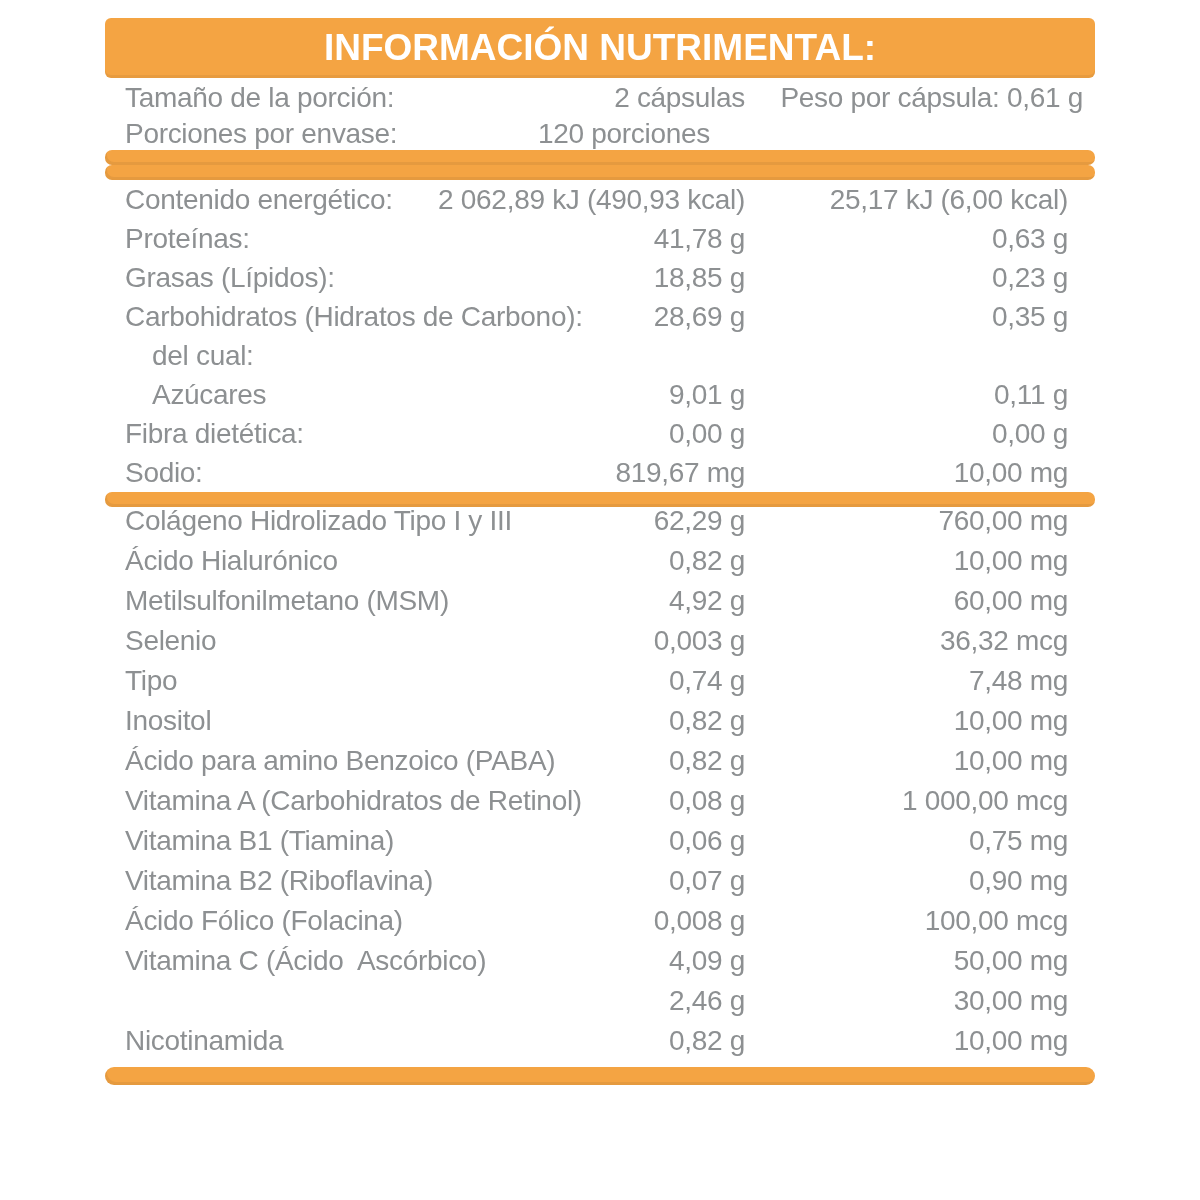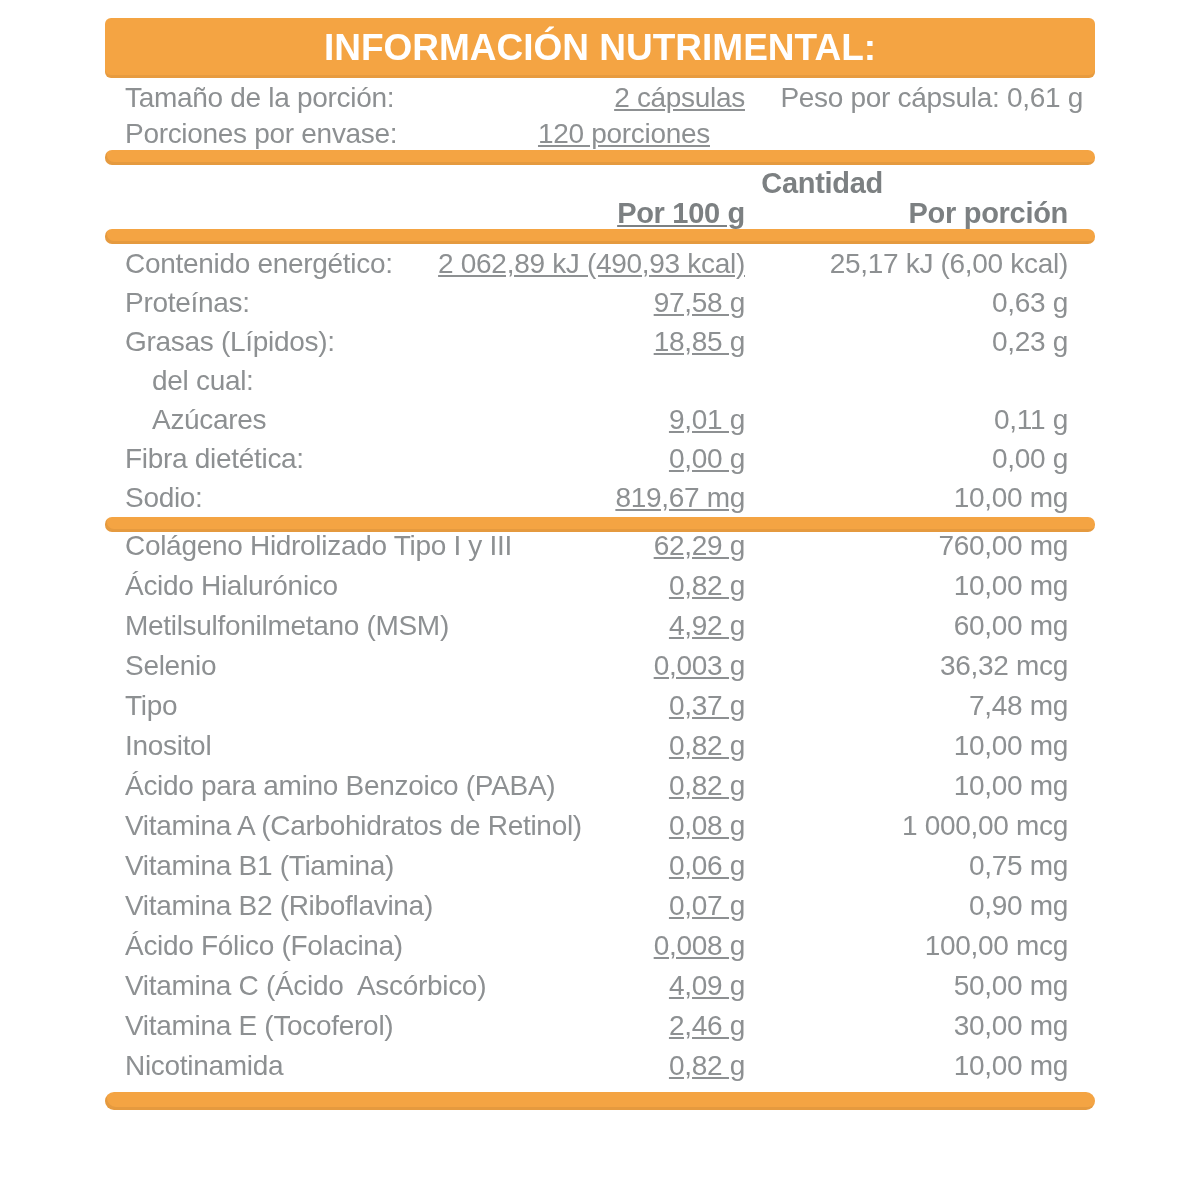--- a/index.html
+++ b/index.html
@@ -45,21 +45,21 @@
     white-space:nowrap;
     color:var(--text);
     font-size:28px;
     letter-spacing:-0.3px;
   }
   .row .label{
     position:absolute;left:20px;top:0;
   }
   .row .label.indent{left:47px;}
   .row .c1{
-    position:absolute;right:350px;top:0;text-align:right;text-decoration:underline;
+    position:absolute;right:350px;top:0;text-align:right;
   }
   .row .c2{
     position:absolute;right:27px;top:0;text-align:right;
   }
   .row .c2.extra{right:12px;}
   .row .c1.nudge{right:385px;}
   .meta-a{height:40px;line-height:40px;}
   .meta-b{height:32px;line-height:32px;}
   .divider{
     margin:0 105px;
@@ -104,49 +104,45 @@
       <span class="c2 extra">Peso por cápsula: 0,61 g</span>
     </div>
     <div class="row meta-b">
       <span class="label">Porciones por envase:</span>
       <span class="c1 nudge">120 porciones</span>
     </div>
   </div>
 
   <div class="divider"></div>
 
-  <div class="wrap">
-    <div class="row cantidad-row">
-      <span class="group-head">Cantidad</span>
-    </div>
-    <div class="row colheads">
-      <span class="c1">Por 100 g</span>
-      <span class="c2">Por porción</span>
-    </div>
-  </div>
 
   <div class="divider"></div>
 
   <div class="wrap" id="nutrient-rows">
       <div class="row nrow">
         <span class="label">Contenido energético:</span>
         <span class="c1">2 062,89 kJ (490,93 kcal)</span>
         <span class="c2">25,17 kJ (6,00 kcal)</span>
       </div>
       <div class="row nrow">
         <span class="label">Proteínas:</span>
-        <span class="c1">97,58 g</span>
+        <span class="c1">41,78 g</span>
         <span class="c2">0,63 g</span>
       </div>
       <div class="row nrow">
         <span class="label">Grasas (Lípidos):</span>
         <span class="c1">18,85 g</span>
         <span class="c2">0,23 g</span>
       </div>
       <div class="row nrow">
+        <span class="label">Carbohidratos (Hidratos de Carbono):</span>
+        <span class="c1">28,69 g</span>
+        <span class="c2">0,35 g</span>
+      </div>
+      <div class="row nrow">
         <span class="label indent">del cual:</span>
         <span class="c1"></span>
         <span class="c2"></span>
       </div>
       <div class="row nrow">
         <span class="label indent">Azúcares</span>
         <span class="c1">9,01 g</span>
         <span class="c2">0,11 g</span>
       </div>
       <div class="row nrow">
@@ -179,21 +175,21 @@
         <span class="c1">4,92 g</span>
         <span class="c2">60,00 mg</span>
       </div>
       <div class="row srow">
         <span class="label">Selenio</span>
         <span class="c1">0,003 g</span>
         <span class="c2">36,32 mcg</span>
       </div>
       <div class="row srow">
         <span class="label">Tipo</span>
-        <span class="c1">0,37 g</span>
+        <span class="c1">0,74 g</span>
         <span class="c2">7,48 mg</span>
       </div>
       <div class="row srow">
         <span class="label">Inositol</span>
         <span class="c1">0,82 g</span>
         <span class="c2">10,00 mg</span>
       </div>
       <div class="row srow">
         <span class="label">Ácido para amino Benzoico (PABA)</span>
         <span class="c1">0,82 g</span>
@@ -218,21 +214,20 @@
         <span class="label">Ácido Fólico (Folacina)</span>
         <span class="c1">0,008 g</span>
         <span class="c2">100,00 mcg</span>
       </div>
       <div class="row srow">
         <span class="label">Vitamina C (Ácido&nbsp; Ascórbico)</span>
         <span class="c1">4,09 g</span>
         <span class="c2">50,00 mg</span>
       </div>
       <div class="row srow">
-        <span class="label">Vitamina E (Tocoferol)</span>
         <span class="c1">2,46 g</span>
         <span class="c2">30,00 mg</span>
       </div>
       <div class="row srow">
         <span class="label">Nicotinamida</span>
         <span class="c1">0,82 g</span>
         <span class="c2">10,00 mg</span>
       </div>
     </div>
 

